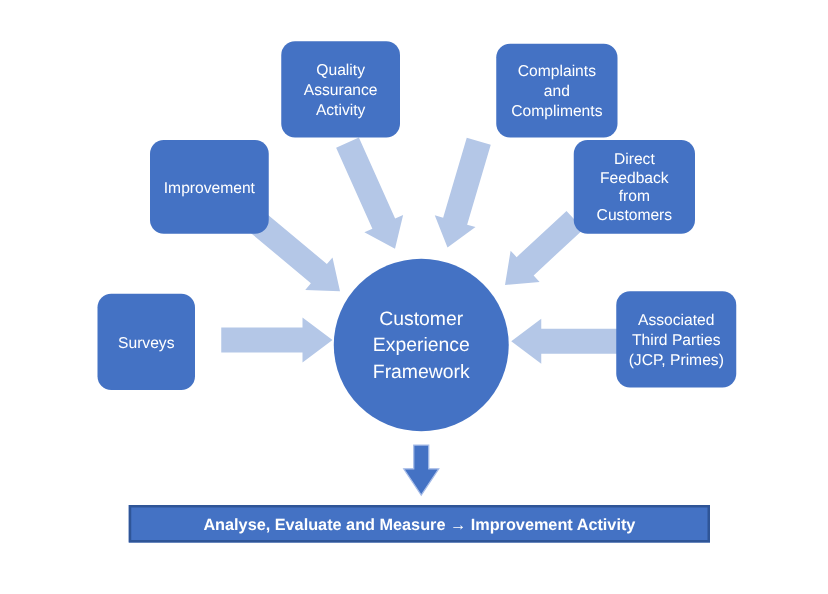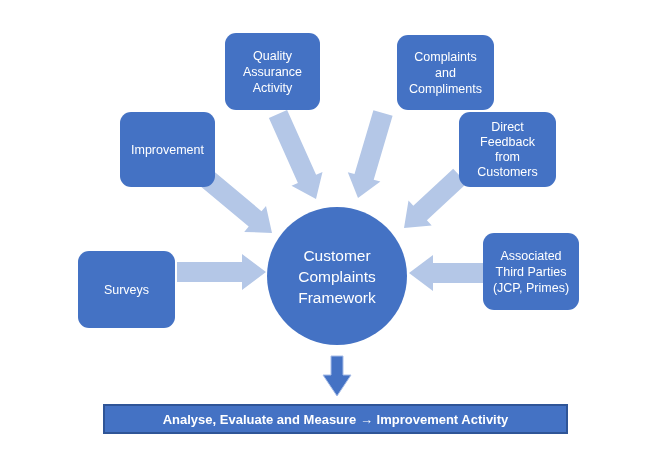--- a/index.html
+++ b/index.html
@@ -32,26 +32,26 @@
     display: flex;
     align-items: center;
     justify-content: center;
     text-align: center;
     font-size: 12.5px;
     line-height: 16px;
   }
   .node .label {
     white-space: pre-line;
   }
-  .node-surveys        { left: 78px;  top: 251px; width: 97px; height: 77px; }
+  .node-surveys        { left: 78px;  top: 235px; width: 78px; height: 77px; }
   .node-observations   { left: 120px; top: 112px; width: 95px; height: 75px; }
   .node-qa             { left: 225px; top: 33px;  width: 95px; height: 77px; }
   .node-complaints     { left: 354px; top: 35px;  width: 97px; height: 75px; margin-left: 43px; }
   .node-direct         { left: 459px; top: 112px; width: 97px; height: 75px; line-height: 15px; }
-  .node-third-parties  { left: 483px; top: 233px; width: 96px; height: 77px; }
+  .node-third-parties  { left: 493px; top: 233px; width: 96px; height: 77px; }
   .center-circle {
     position: absolute;
     z-index: 2;
     left: 267px;
     top: 207px;
     width: 140px;
     height: 138px;
     border-radius: 50%;
     background: #4472C4;
     color: #ffffff;
@@ -127,21 +127,21 @@
   </div>
 
   <div class="node node-third-parties">
     <span class="label">Associated
 Third Parties
 (JCP, Primes)</span>
   </div>
 
   <div class="center-circle">
     <span class="label">Customer
-Complaints
+Experience
 Framework</span>
   </div>
 
   <div class="outcome-bar">
     <span class="label">Analyse, Evaluate and Measure → Improvement Activity</span>
   </div>
 
 </div>
 
 </body></html>

